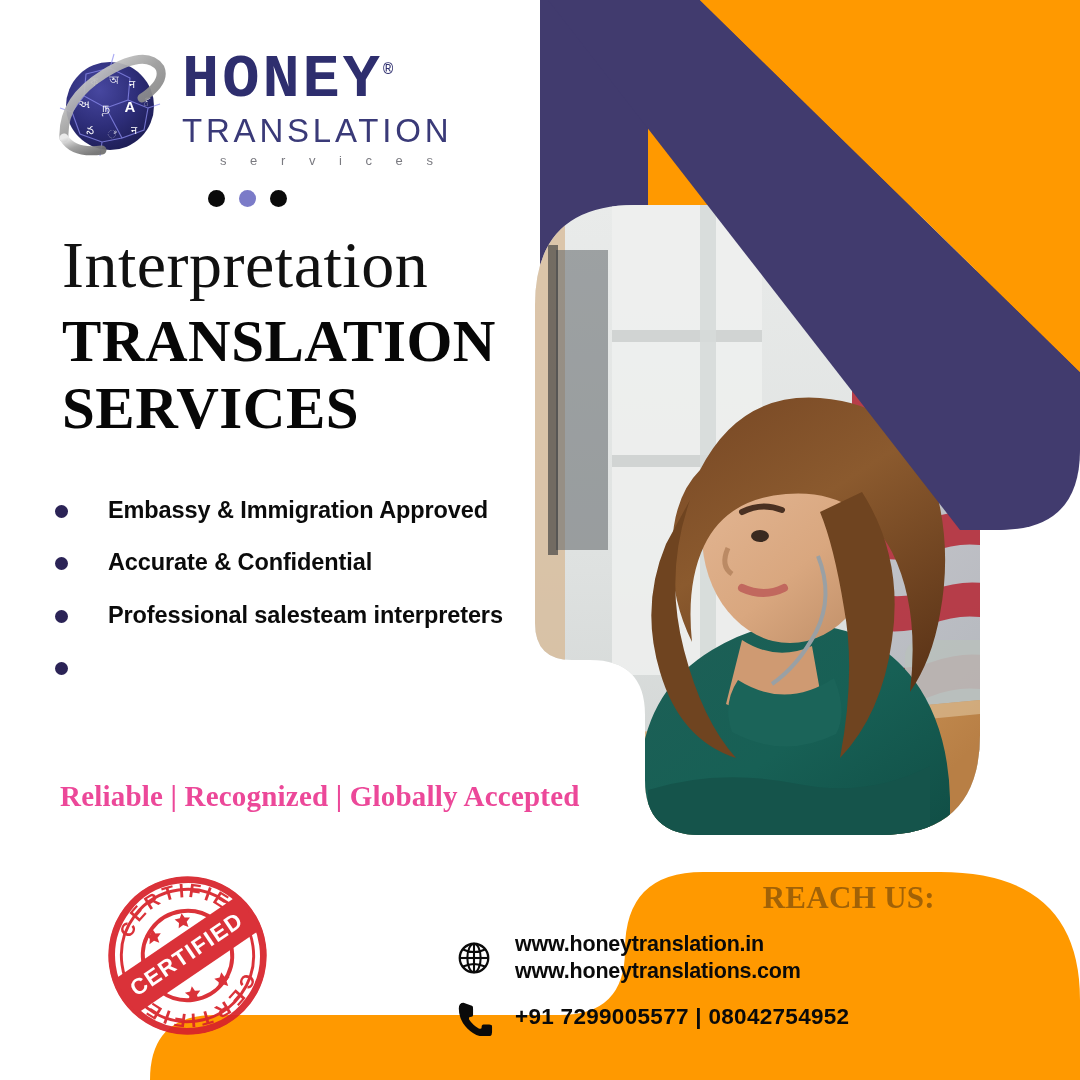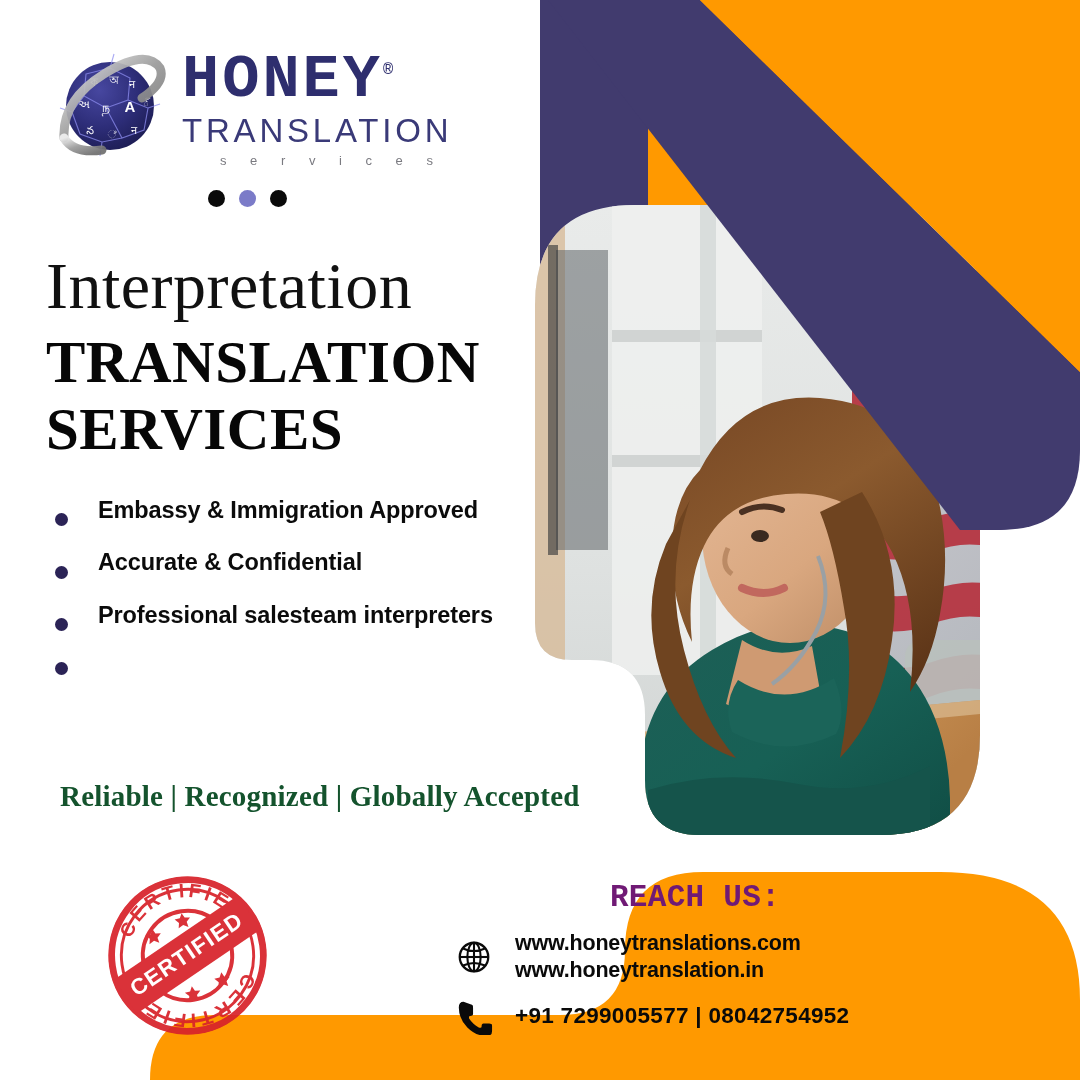--- a/index.html
+++ b/index.html
@@ -44,67 +44,67 @@
 
   .dots {
     position:absolute; left:208px; top:190px;
     display:flex; gap:14px; z-index:6;
   }
   .dot { width:17px; height:17px; border-radius:50%; }
   .dot.b { background:#0a0a0a; }
   .dot.p { background:#7B7BC8; }
 
   
-  .headline { position:absolute; left:46px; top:232px; z-index:6;margin-top:21px; }
+  .headline { position:absolute; left:62px; top:232px; z-index:6; }
   .h-script {
     font-family:"Liberation Serif", serif;
     font-size:66px; font-weight:400; color:#111;
     letter-spacing:0.5px; line-height:1.0;
   }
   .h-main {
     font-family:"Liberation Serif", serif;
     font-size:59px; font-weight:700; color:#070707;
     letter-spacing:0.5px; line-height:1.13; margin-top:10px;
   }
 
   
   .bullets { position:absolute; left:55px; top:495px; z-index:6; width:470px; }
   .bullet-item {
-    display:flex; align-items:flex-end; gap:30px;
+    display:flex; align-items:flex-start; gap:40px;
     margin-bottom:21px;
   }
   .bullet-dot {
     width:13px; height:13px; border-radius:50%;
     background:#2B2356; flex:none; margin-top:10px;
   }
   .bullet-text {
     font-size:23.5px; font-weight:700; color:#0b0b0b;
     line-height:1.33; letter-spacing:-0.1px;
   }
 
   
   .tagline {
     position:absolute; left:60px; top:780px; z-index:6;
     font-family:"Liberation Serif", serif;
-    font-size:29px; font-weight:700; color:#14532d;
+    font-size:29px; font-weight:700; color:#ec4899;
     letter-spacing:0.2px;
   }
 
   
   .stamp { position:absolute; left:100px; top:868px; width:175px; height:175px; z-index:7; }
 
   
   .reach {
     position:absolute; left:455px; top:880px; z-index:8;
     width:600px;
   }
   .reach-title {
-    font-family:Liberation Mono, monospace;
-    font-size:31px; font-weight:700; color:#701a75;
-    text-align:center; width:480px; letter-spacing:0.3px;
+    font-family:Liberation Serif, serif;
+    font-size:31px; font-weight:700; color:#a16207;
+    text-align:right; width:480px; letter-spacing:0.3px;
   }
   .contact-row {
     display:flex; align-items:center; gap:22px;
     margin-top:15px;
   }
   .contact-row.mailrow { margin-top:14px; }
   .contact-row.phonerow { margin-top:13px; }
   .c-icon { width:38px; height:38px; flex:none; }
   .c-text {
     font-size:21.5px; font-weight:700; color:#0a0a0a;
@@ -403,22 +403,22 @@
   <div class="contact-row">
     <svg class="c-icon" viewBox="0 0 40 40">
       <circle cx="20" cy="20" r="15" fill="none" stroke="#0a0a0a" stroke-width="2.4"></circle>
       <ellipse cx="20" cy="20" rx="7" ry="15" fill="none" stroke="#0a0a0a" stroke-width="2.2"></ellipse>
       <line x1="5" y1="20" x2="35" y2="20" stroke="#0a0a0a" stroke-width="2.2"></line>
       <path d="M8.5 11 Q20 16.5 31.5 11" fill="none" stroke="#0a0a0a" stroke-width="2.2"></path>
       <path d="M8.5 29 Q20 23.5 31.5 29" fill="none" stroke="#0a0a0a" stroke-width="2.2"></path>
       <line x1="20" y1="5" x2="20" y2="35" stroke="#0a0a0a" stroke-width="2.2"></line>
     </svg>
     <div>
+      <div class="c-text">www.honeytranslation.in</div>
       <div class="c-text">www.honeytranslations.com</div>
-      <div class="c-text">www.honeytranslation.in</div>
     </div>
   </div>
 
 
   <div class="contact-row phonerow">
     <svg class="c-icon" viewBox="0 0 40 40">
       <path d="M9 5 q-5 0 -5 6 q0 12 9 21 q9 9 20 9 q6 0 6 -5 l0 -6 q0 -2 -3 -2 l-6 0 q-2 0 -2 3 q0 2 -3 1 q-6 -3 -10 -9 q-1 -3 1 -3 q3 0 3 -2 l0 -7 q0 -3 -2 -3 Z" fill="#0a0a0a"></path>
     </svg>
     <div class="c-text phone">+91 7299005577  |  08042754952</div>
   </div>

